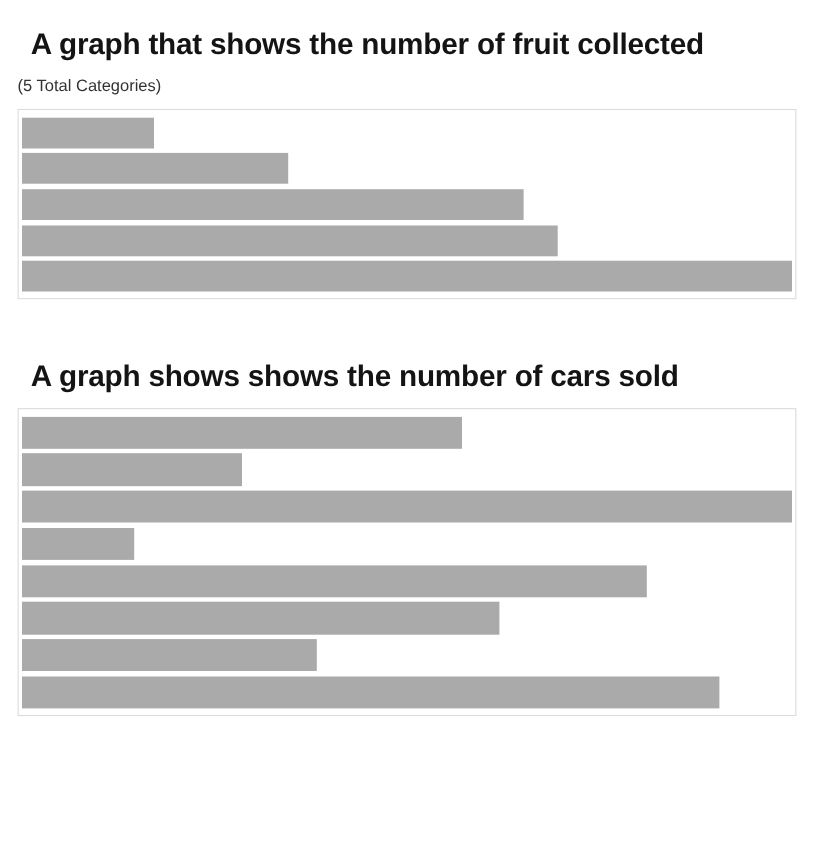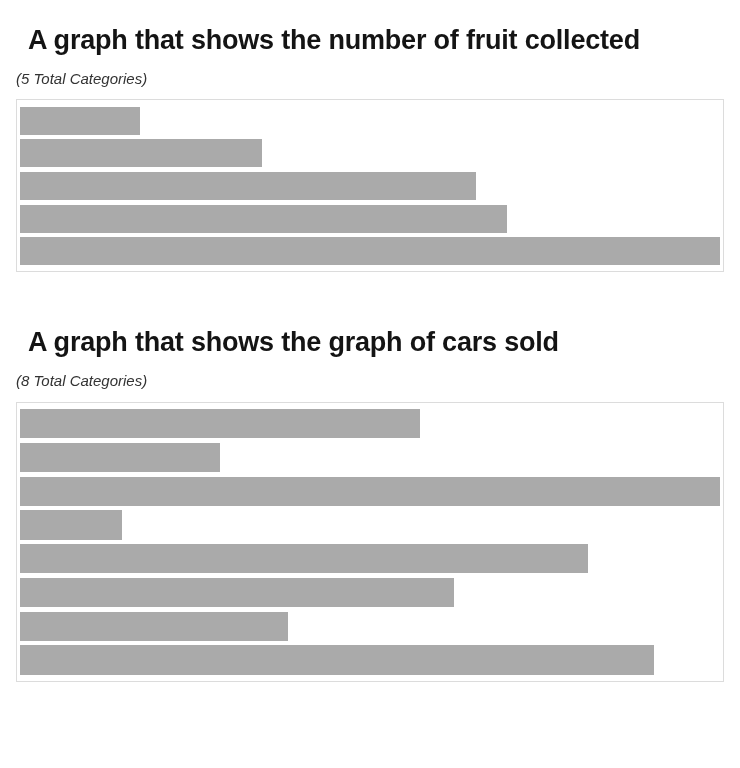--- a/index.html
+++ b/index.html
@@ -30,21 +30,20 @@
     font-weight: bold;
     line-height: 1.22;
     letter-spacing: -0.2px;
     color: #141414;
     margin: 12px;
     padding: 0;
     word-wrap: break-word;
   }
   .chart-subtitle {
     font-size: 15px;
-    font-style: italic;
     color: #333333;
     margin: 0;
     padding: 0;
     line-height: 1.3;
   }
   .plot-frame {
     box-sizing: border-box;
     border: 1px solid #dcdcdc;
     background: #ffffff;
     position: relative;
@@ -104,22 +103,21 @@
             <div class="bar" style="width: 69.5312%; background: rgb(170, 170, 170);"></div>
           </div>
           <div class="bar-row">
             <div class="bar" style="width: 100%; background: rgb(170, 170, 170);"></div>
           </div>
         </div>
     </div>
   </section>
 
   <section class="chart-block" id="block-cars">
-    <h1 class="chart-title">A graph that shows the graph of cars sold</h1>
-    <p class="chart-subtitle">(8 Total Categories)</p>
+    <h1 class="chart-title">A graph shows shows the number of cars sold</h1>
     <div class="plot-frame">
       <div class="bars">
           <div class="bar-row">
             <div class="bar" style="width: 57.1429%; background: rgb(170, 170, 170);"></div>
           </div>
           <div class="bar-row">
             <div class="bar" style="width: 28.5714%; background: rgb(170, 170, 170);"></div>
           </div>
           <div class="bar-row">
             <div class="bar" style="width: 100%; background: rgb(170, 170, 170);"></div>

